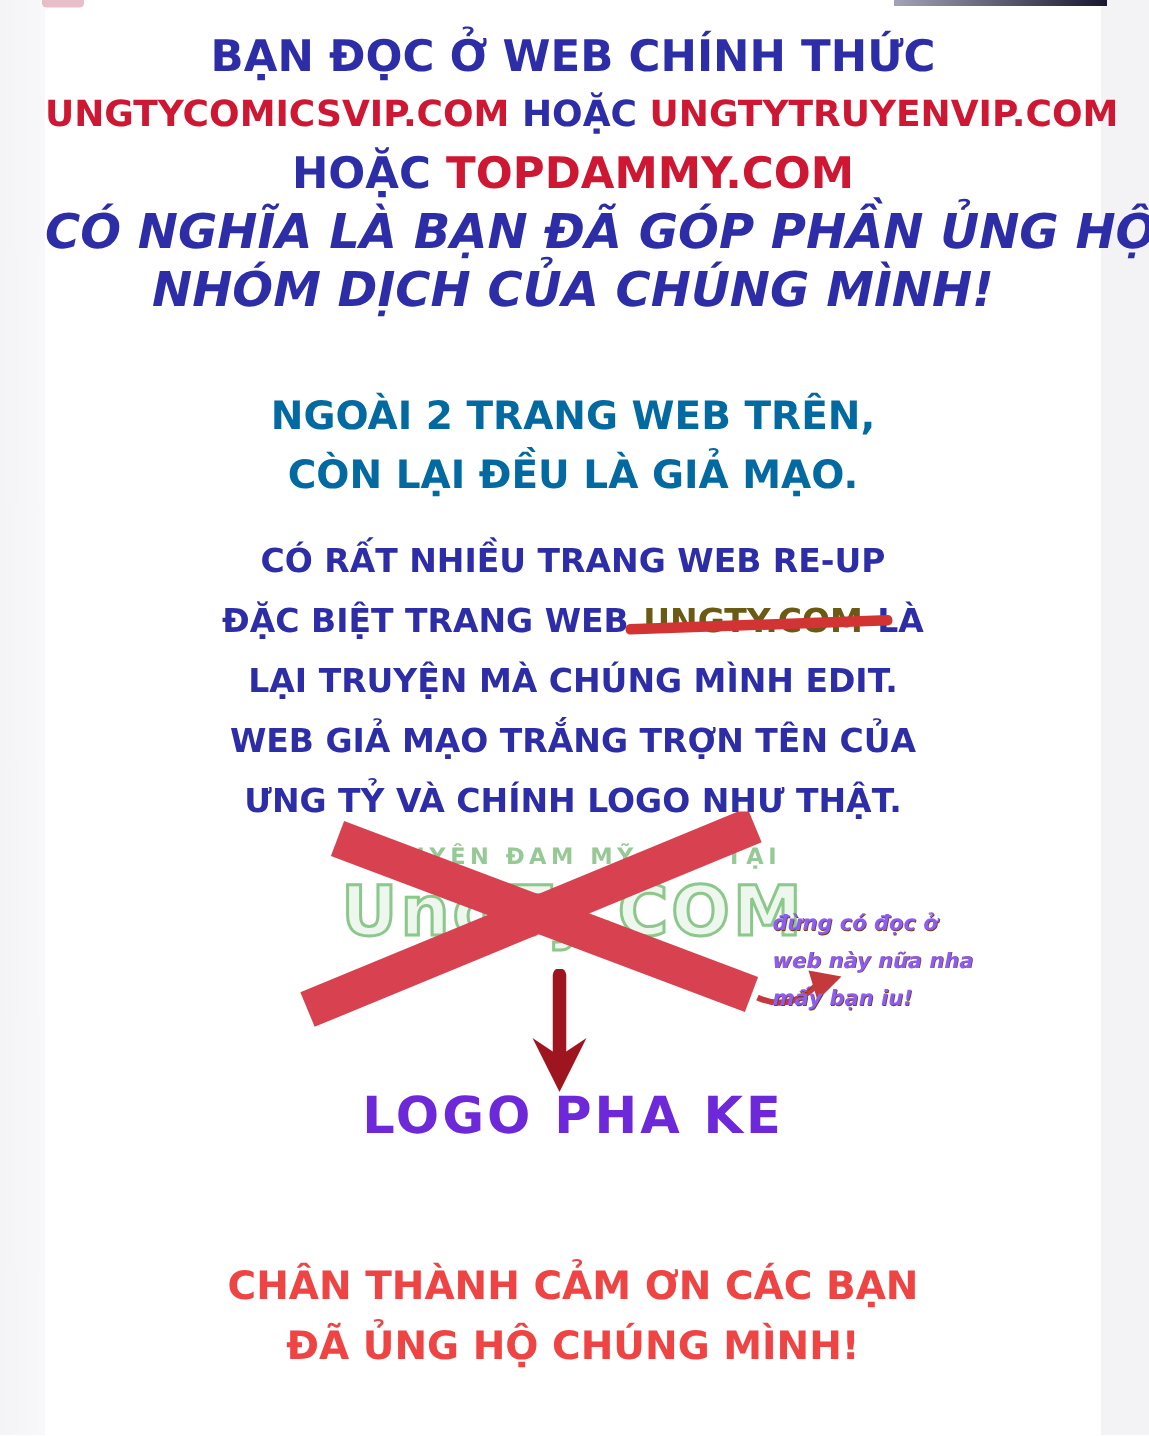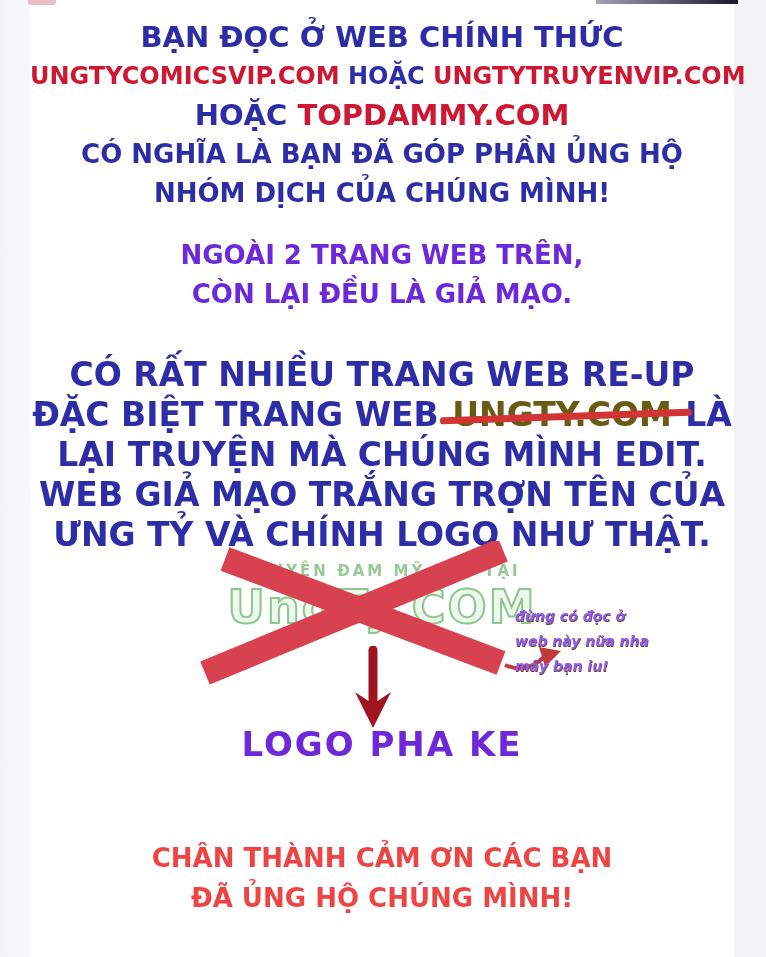--- a/index.html
+++ b/index.html
@@ -31,25 +31,25 @@
   }
 
   .tblock { position:absolute; left:30px; width:704px; text-align:center; }
   .line { white-space:nowrap; }
 
   .blue  { color:#2d2da8; }
   .red   { color:#ce1733; }
 
   .header-block { top:18px; line-height:39px; }
   .fs-l { font-size:29px; }
-  .fs-m { font-size:26px; }
+  .fs-m { font-size:32px;font-style:italic; }
   .fs-s { font-size:24px; }
 
-  .notice-block  { top:236px; line-height:39px; font-size:26px; color:#6d28d9; }
-  .warning-block { top:355px; line-height:40px; font-size:33px; color:#2d2da8; }
+  .notice-block  { top:259px; line-height:39px; font-size:26px; color:#0369a1; }
+  .warning-block { top:355px; line-height:40px; font-size:22px; color:#2d2da8; }
 
   .fake-domain {
     color:#6b5a14; position:relative; display:inline-block; padding:0 2px;
   }
   .fake-domain::after {
     content:""; position:absolute; left:-10px; right:-18px; top:46%; height:7px;
     background:#d23333; transform:rotate(-2deg); border-radius:3px;
   }
 
   

